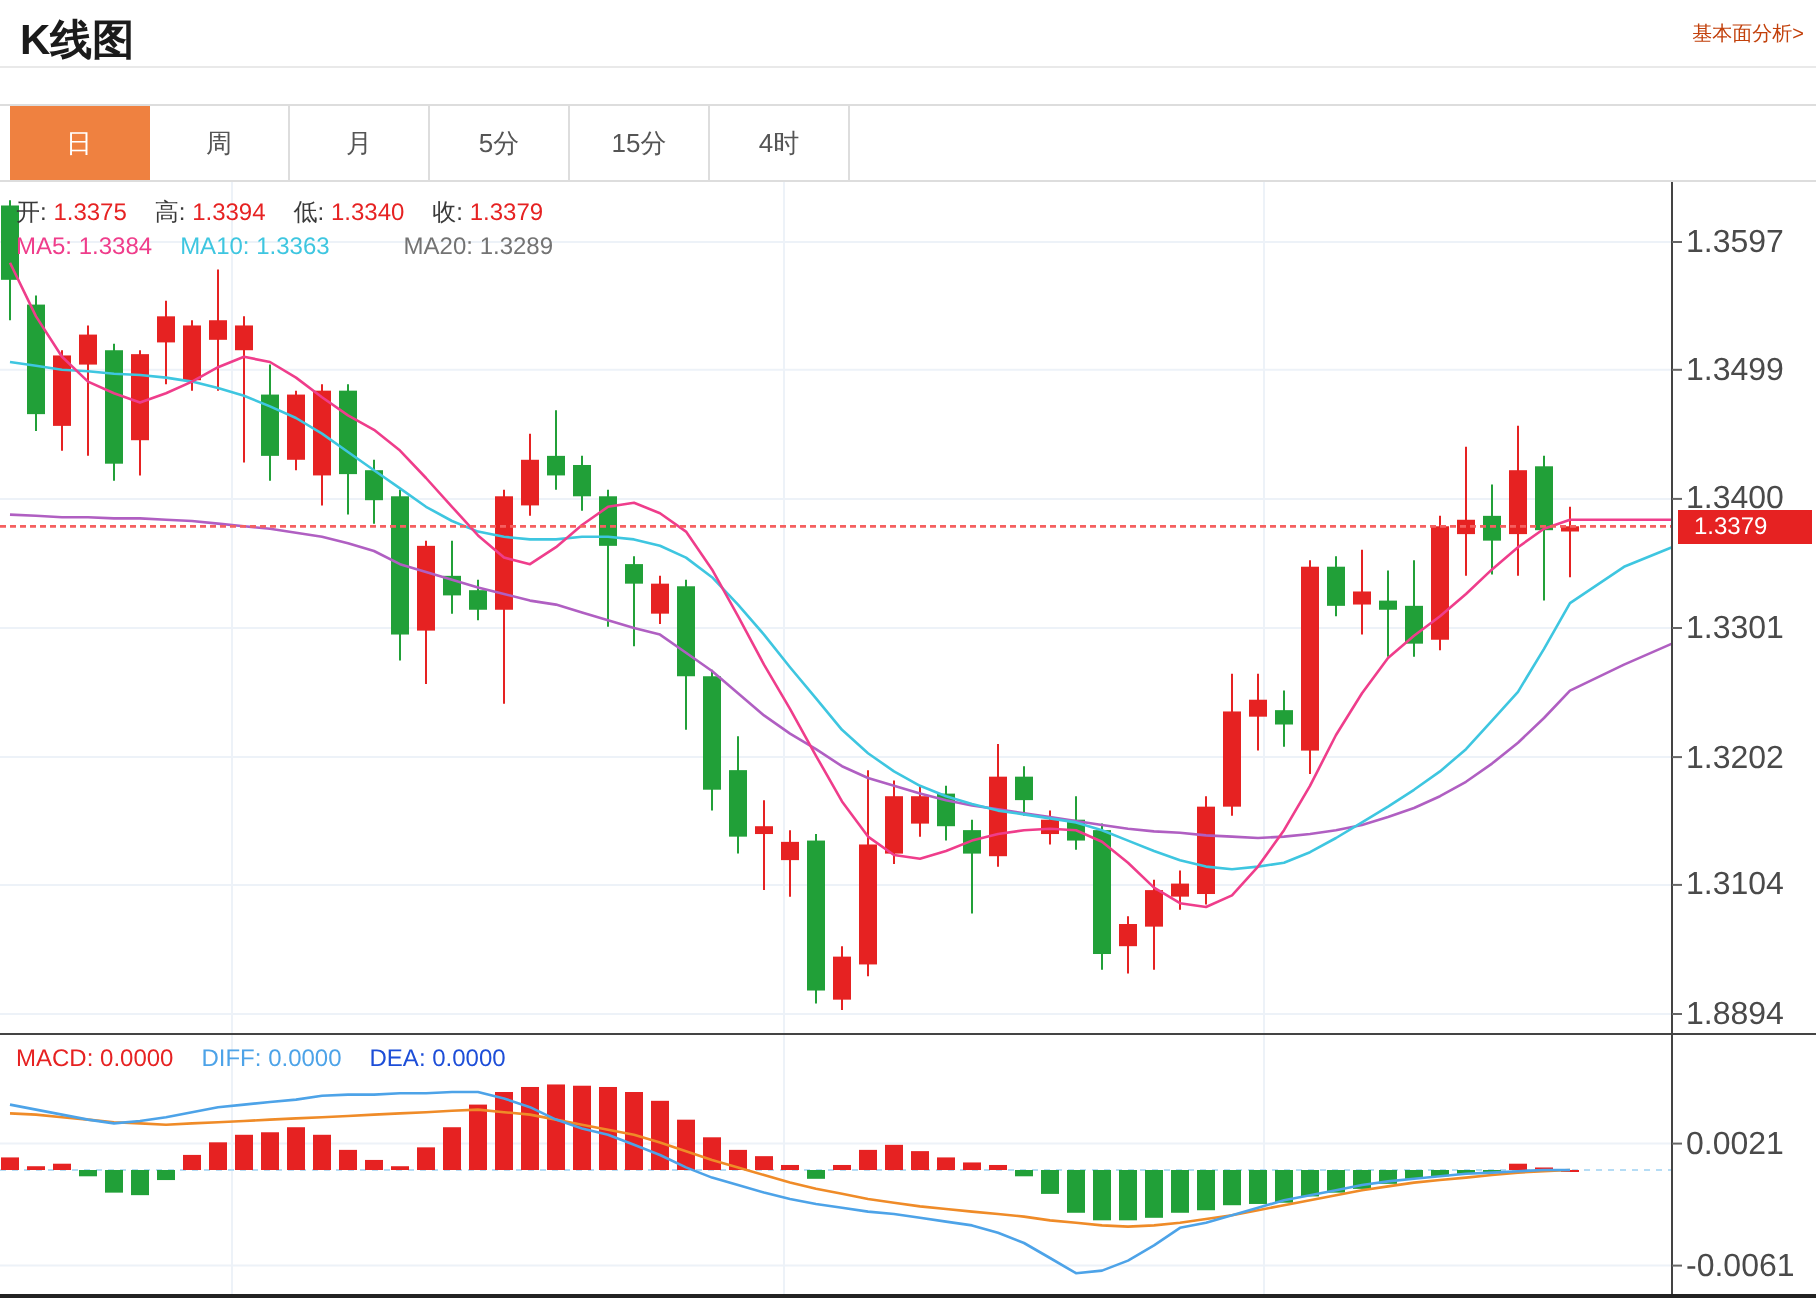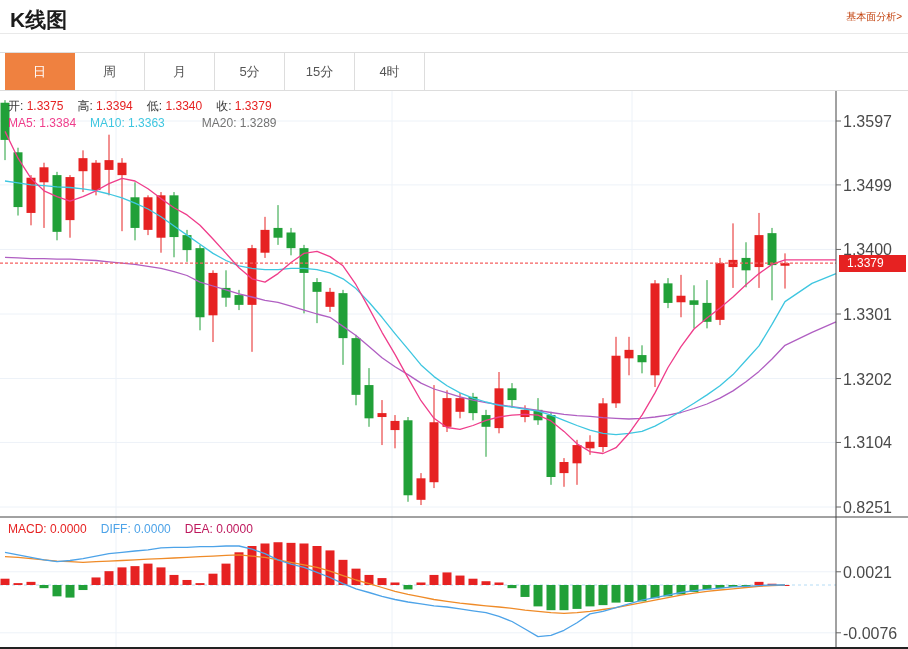--- a/index.html
+++ b/index.html
@@ -262,28 +262,28 @@
 
 <div class="legend" id="ohlc-legend" style="left:8px;top:98px">
   <span class="pair"><span class="lbl">开:</span> <span style="color: rgb(230, 34, 34);">1.3375</span></span><span class="pair"><span class="lbl">高:</span> <span style="color: rgb(230, 34, 34);">1.3394</span></span><span class="pair"><span class="lbl">低:</span> <span style="color: rgb(230, 34, 34);">1.3340</span></span><span class="pair"><span class="lbl">收:</span> <span style="color: rgb(230, 34, 34);">1.3379</span></span>
 </div>
 
 <div class="legend" id="ma-legend" style="left:8px;top:116px">
   <span class="pair" style="color: rgb(239, 61, 139);"><span>MA5:</span> <span>1.3384</span></span><span class="pair" style="color: rgb(62, 198, 224);"><span>MA10:</span> <span>1.3363</span></span><span class="pair" style="color: #737373; padding-left: 23px;"><span>MA20:</span> <span>1.3289</span></span>
 </div>
 
 <div class="legend" id="macd-legend" style="left:8px;top:522px">
-  <span class="pair" style="color: rgb(230, 34, 34); text-align: center;"><span>MACD:</span> <span>0.0000</span></span><span class="pair" style="color: rgb(77, 163, 232);"><span>DIFF:</span> <span>0.0000</span></span><span class="pair" style="color: #be185d; text-align: right;"><span>DEA:</span> <span>0.0000</span></span>
+  <span class="pair" style="color: rgb(230, 34, 34); text-align: center;"><span>MACD:</span> <span>0.0000</span></span><span class="pair" style="color: rgb(77, 163, 232);"><span>DIFF:</span> <span>0.0000</span></span><span class="pair" style="color: #1d4ed8; text-align: right;"><span>DEA:</span> <span>0.0000</span></span>
 </div>
 
 <div id="tick-labels">
     <div class="tick-label" style="top: 113px;">1.3597</div>
     <div class="tick-label" style="top: 176.899px;">1.3499</div>
     <div class="tick-label" style="top: 241.449px;">1.3400</div>
     <div class="tick-label" style="top: 306px;">1.3301</div>
     <div class="tick-label" style="top: 370.551px;">1.3202</div>
     <div class="tick-label" style="top: 434.449px;">1.3104</div>
-    <div class="tick-label" style="top: 499px;">0.8251</div>
+    <div class="tick-label" style="top: 499px;">1.8894</div>
     <div class="tick-label" style="top: 563.792px;">0.0021</div>
-    <div class="tick-label" style="top: 624.799px;">-0.0076</div>
+    <div class="tick-label" style="top: 624.799px;">-0.0061</div>
   </div>
 
 <div class="price-badge">1.3379</div>
 
 </body></html>

